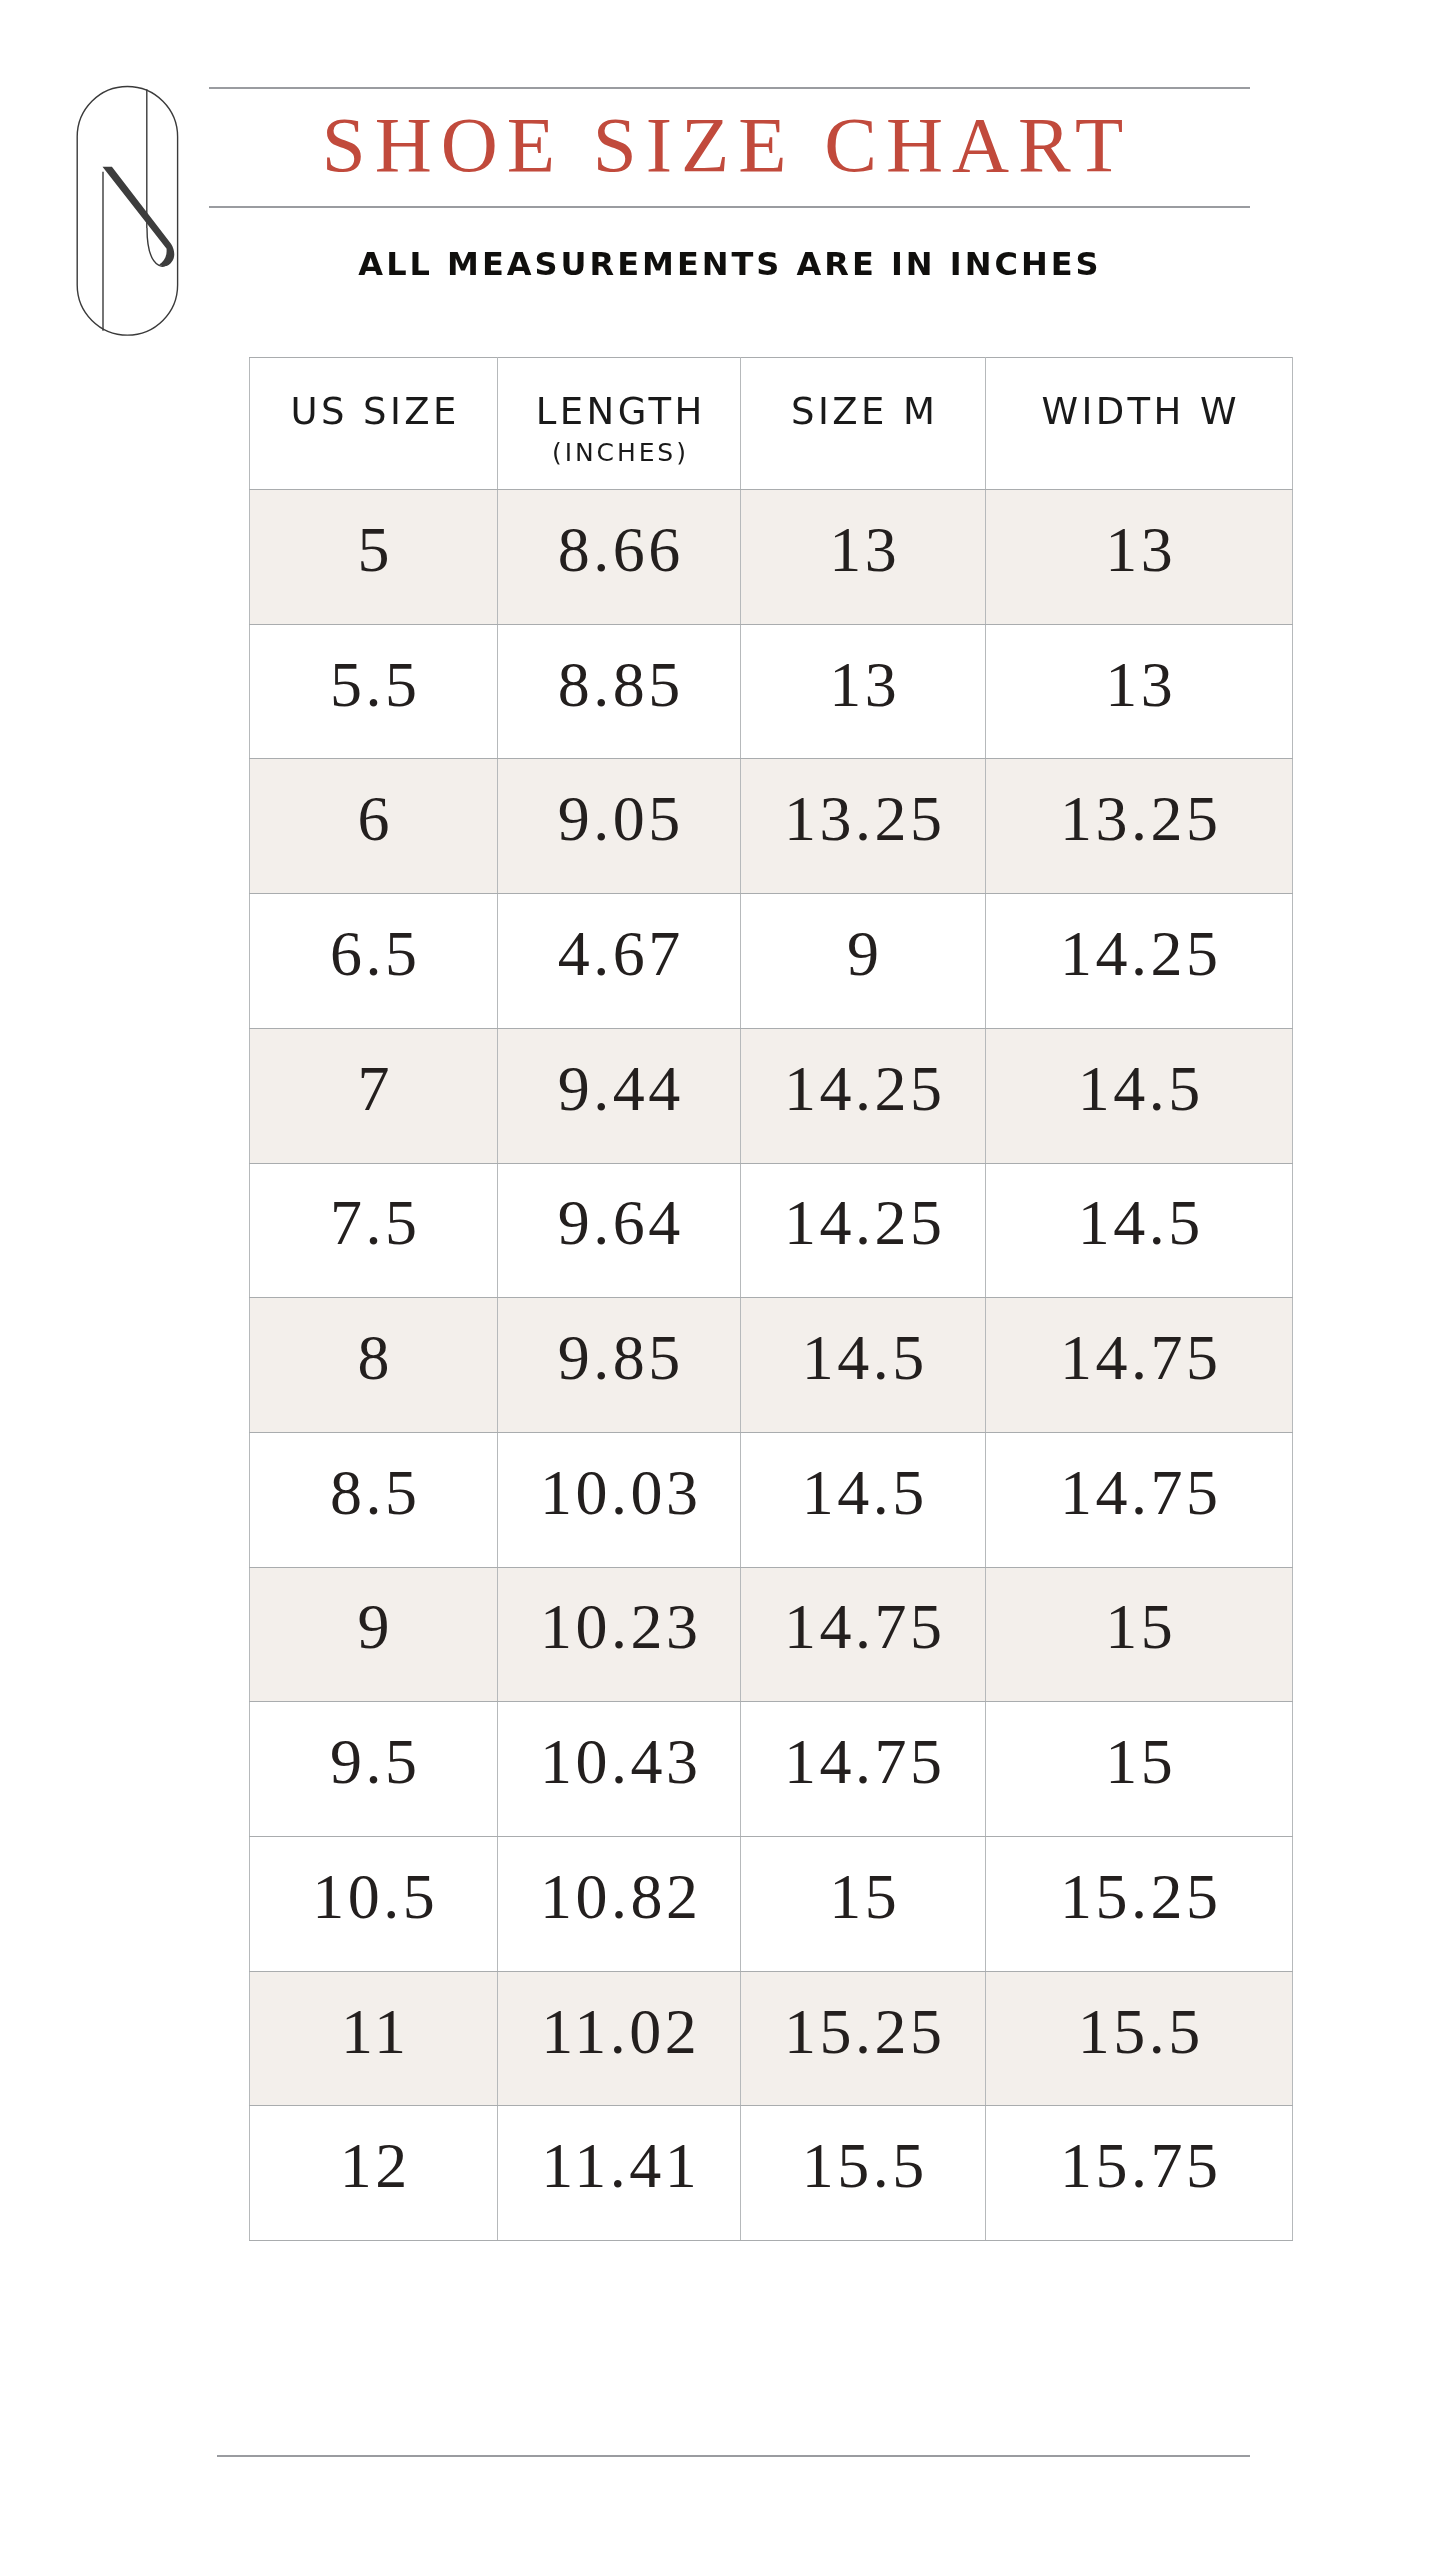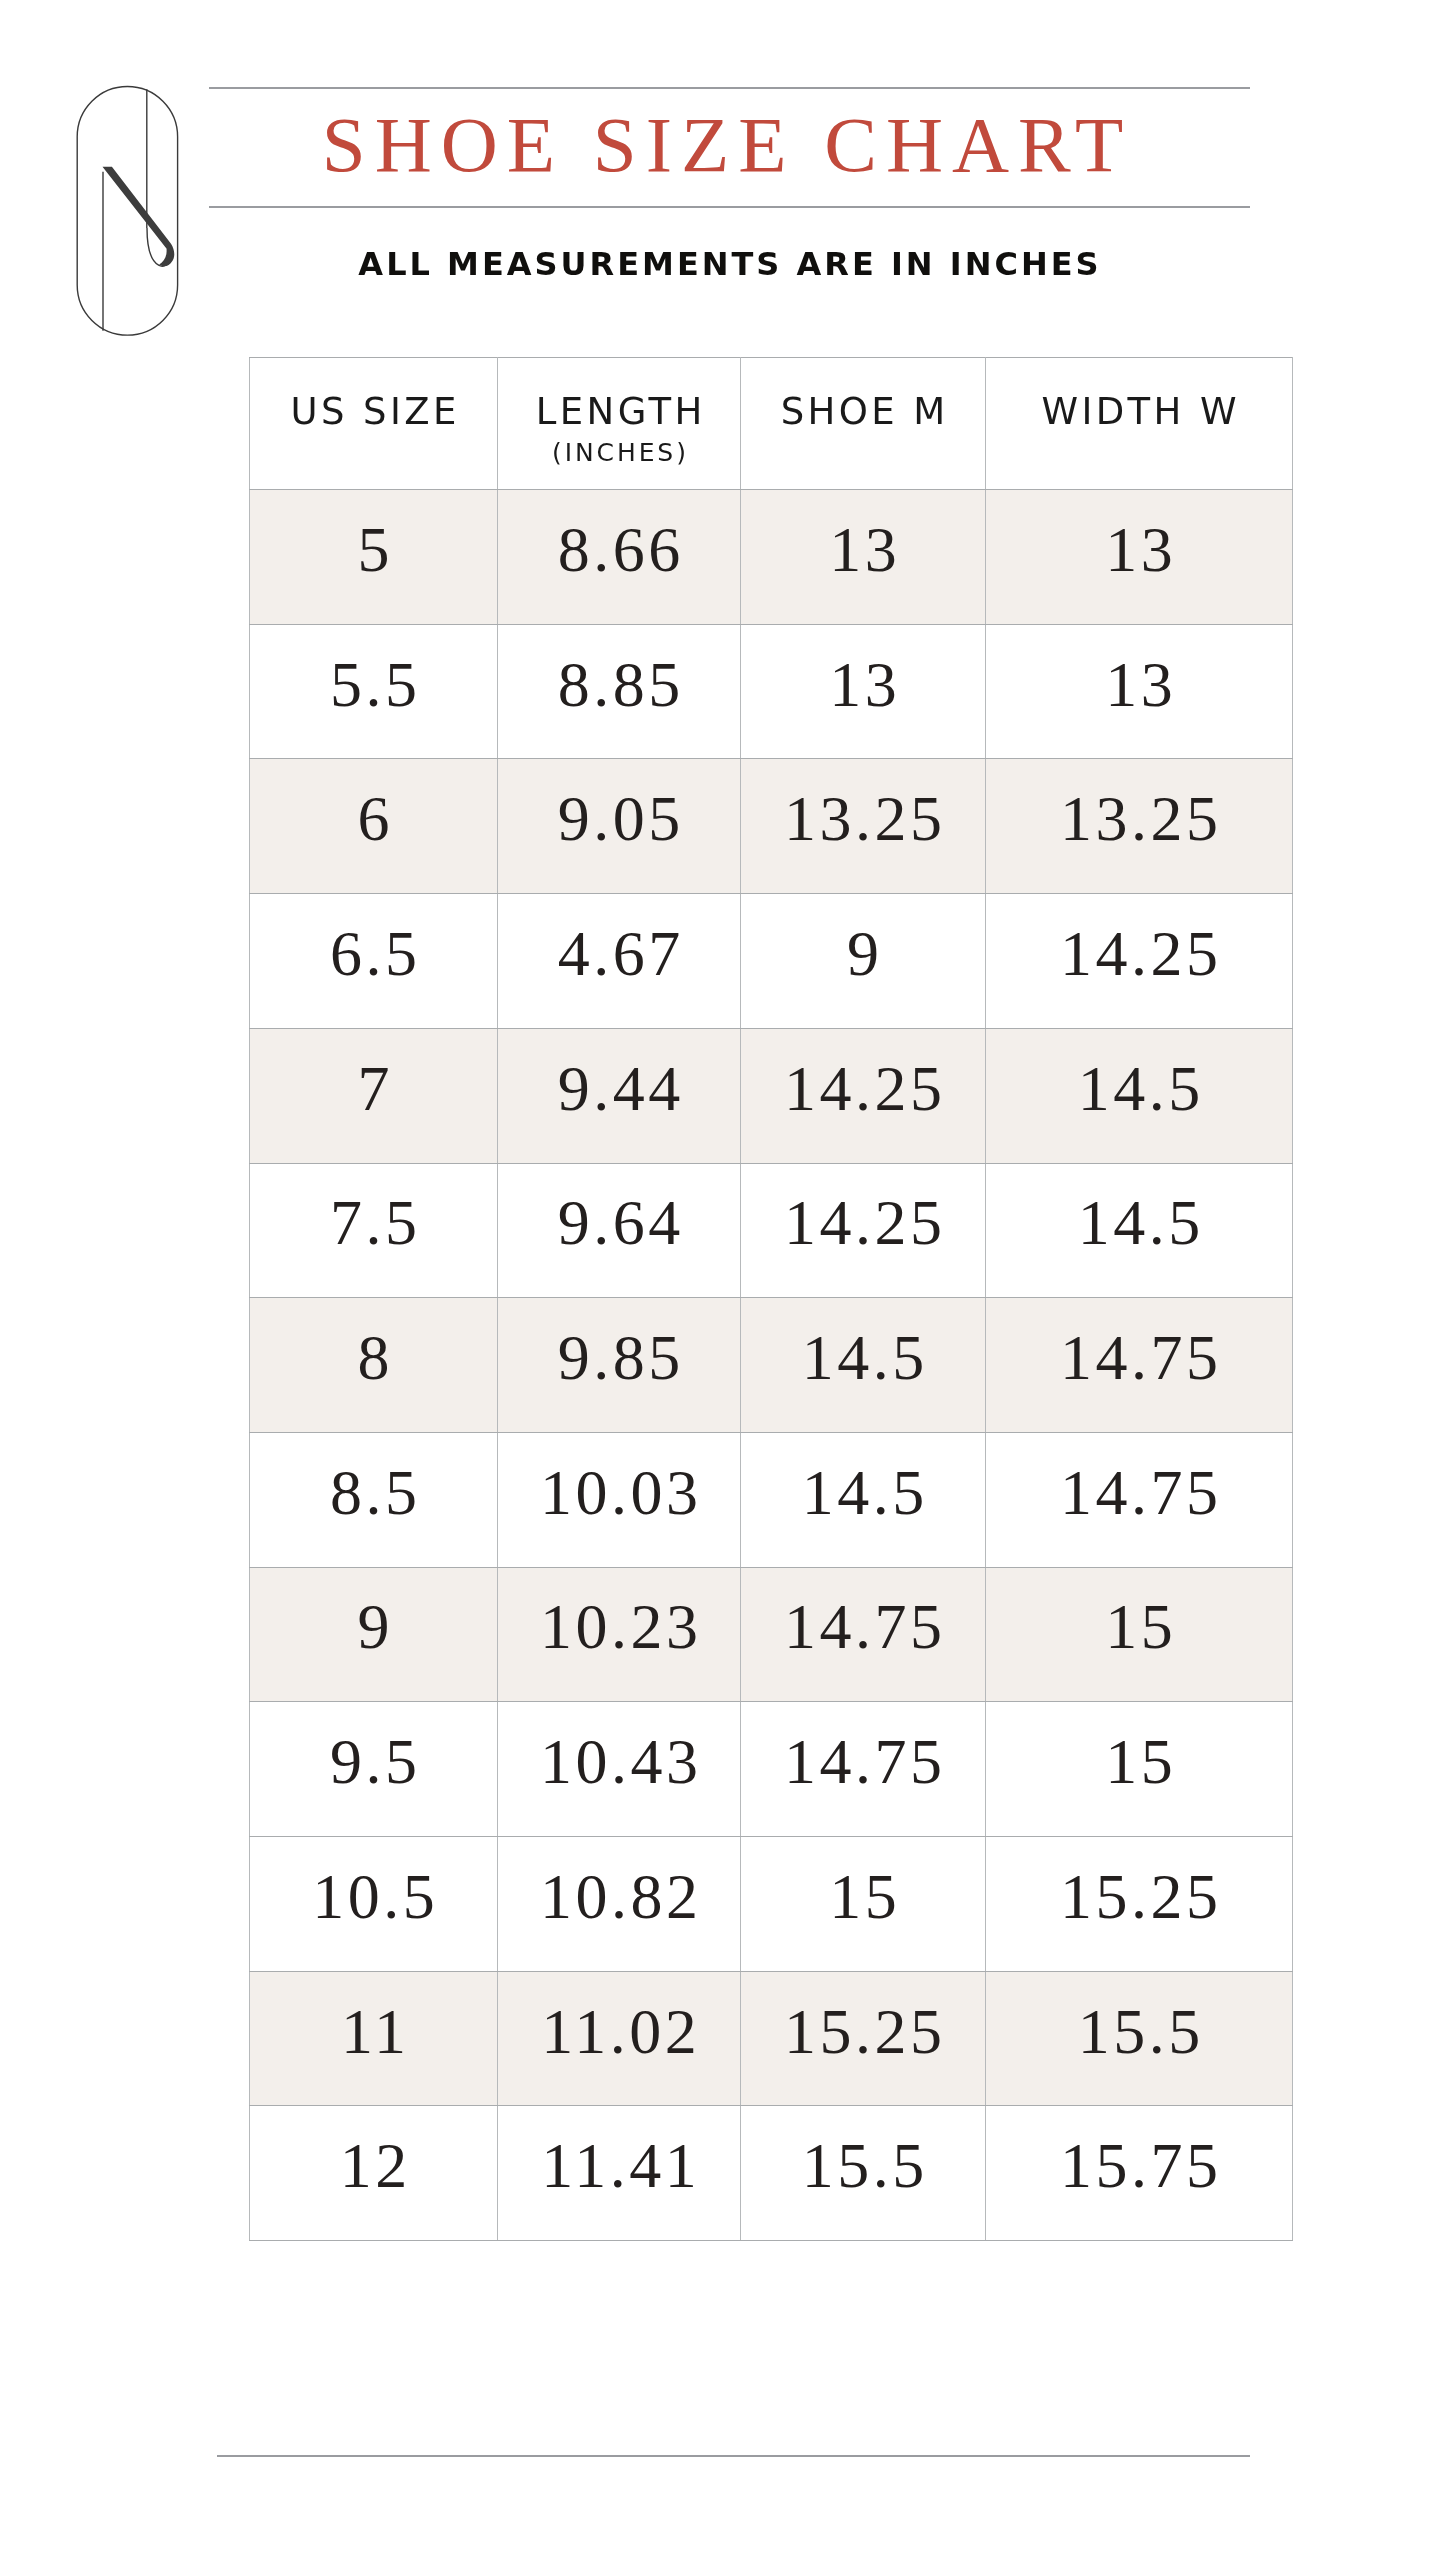--- a/index.html
+++ b/index.html
@@ -83,21 +83,21 @@
     <colgroup>
       <col style="width:248px">
         <col style="width:243px">
       <col style="width:245px">
         <col style="width:307px">
     </colgroup>
     <thead>
       <tr>
         <th><span>US SIZE</span></th>
         <th><span>LENGTH</span><span class="sub">(INCHES)</span></th>
-        <th><span>SHOE M</span></th>
+        <th><span>SIZE M</span></th>
         <th><span>WIDTH W</span></th>
       </tr>
     </thead>
     <tbody>
       <tr class="alt">
           <td>5</td>
           <td>8.66</td>
           <td>13</td>
           <td>13</td>
         </tr>

